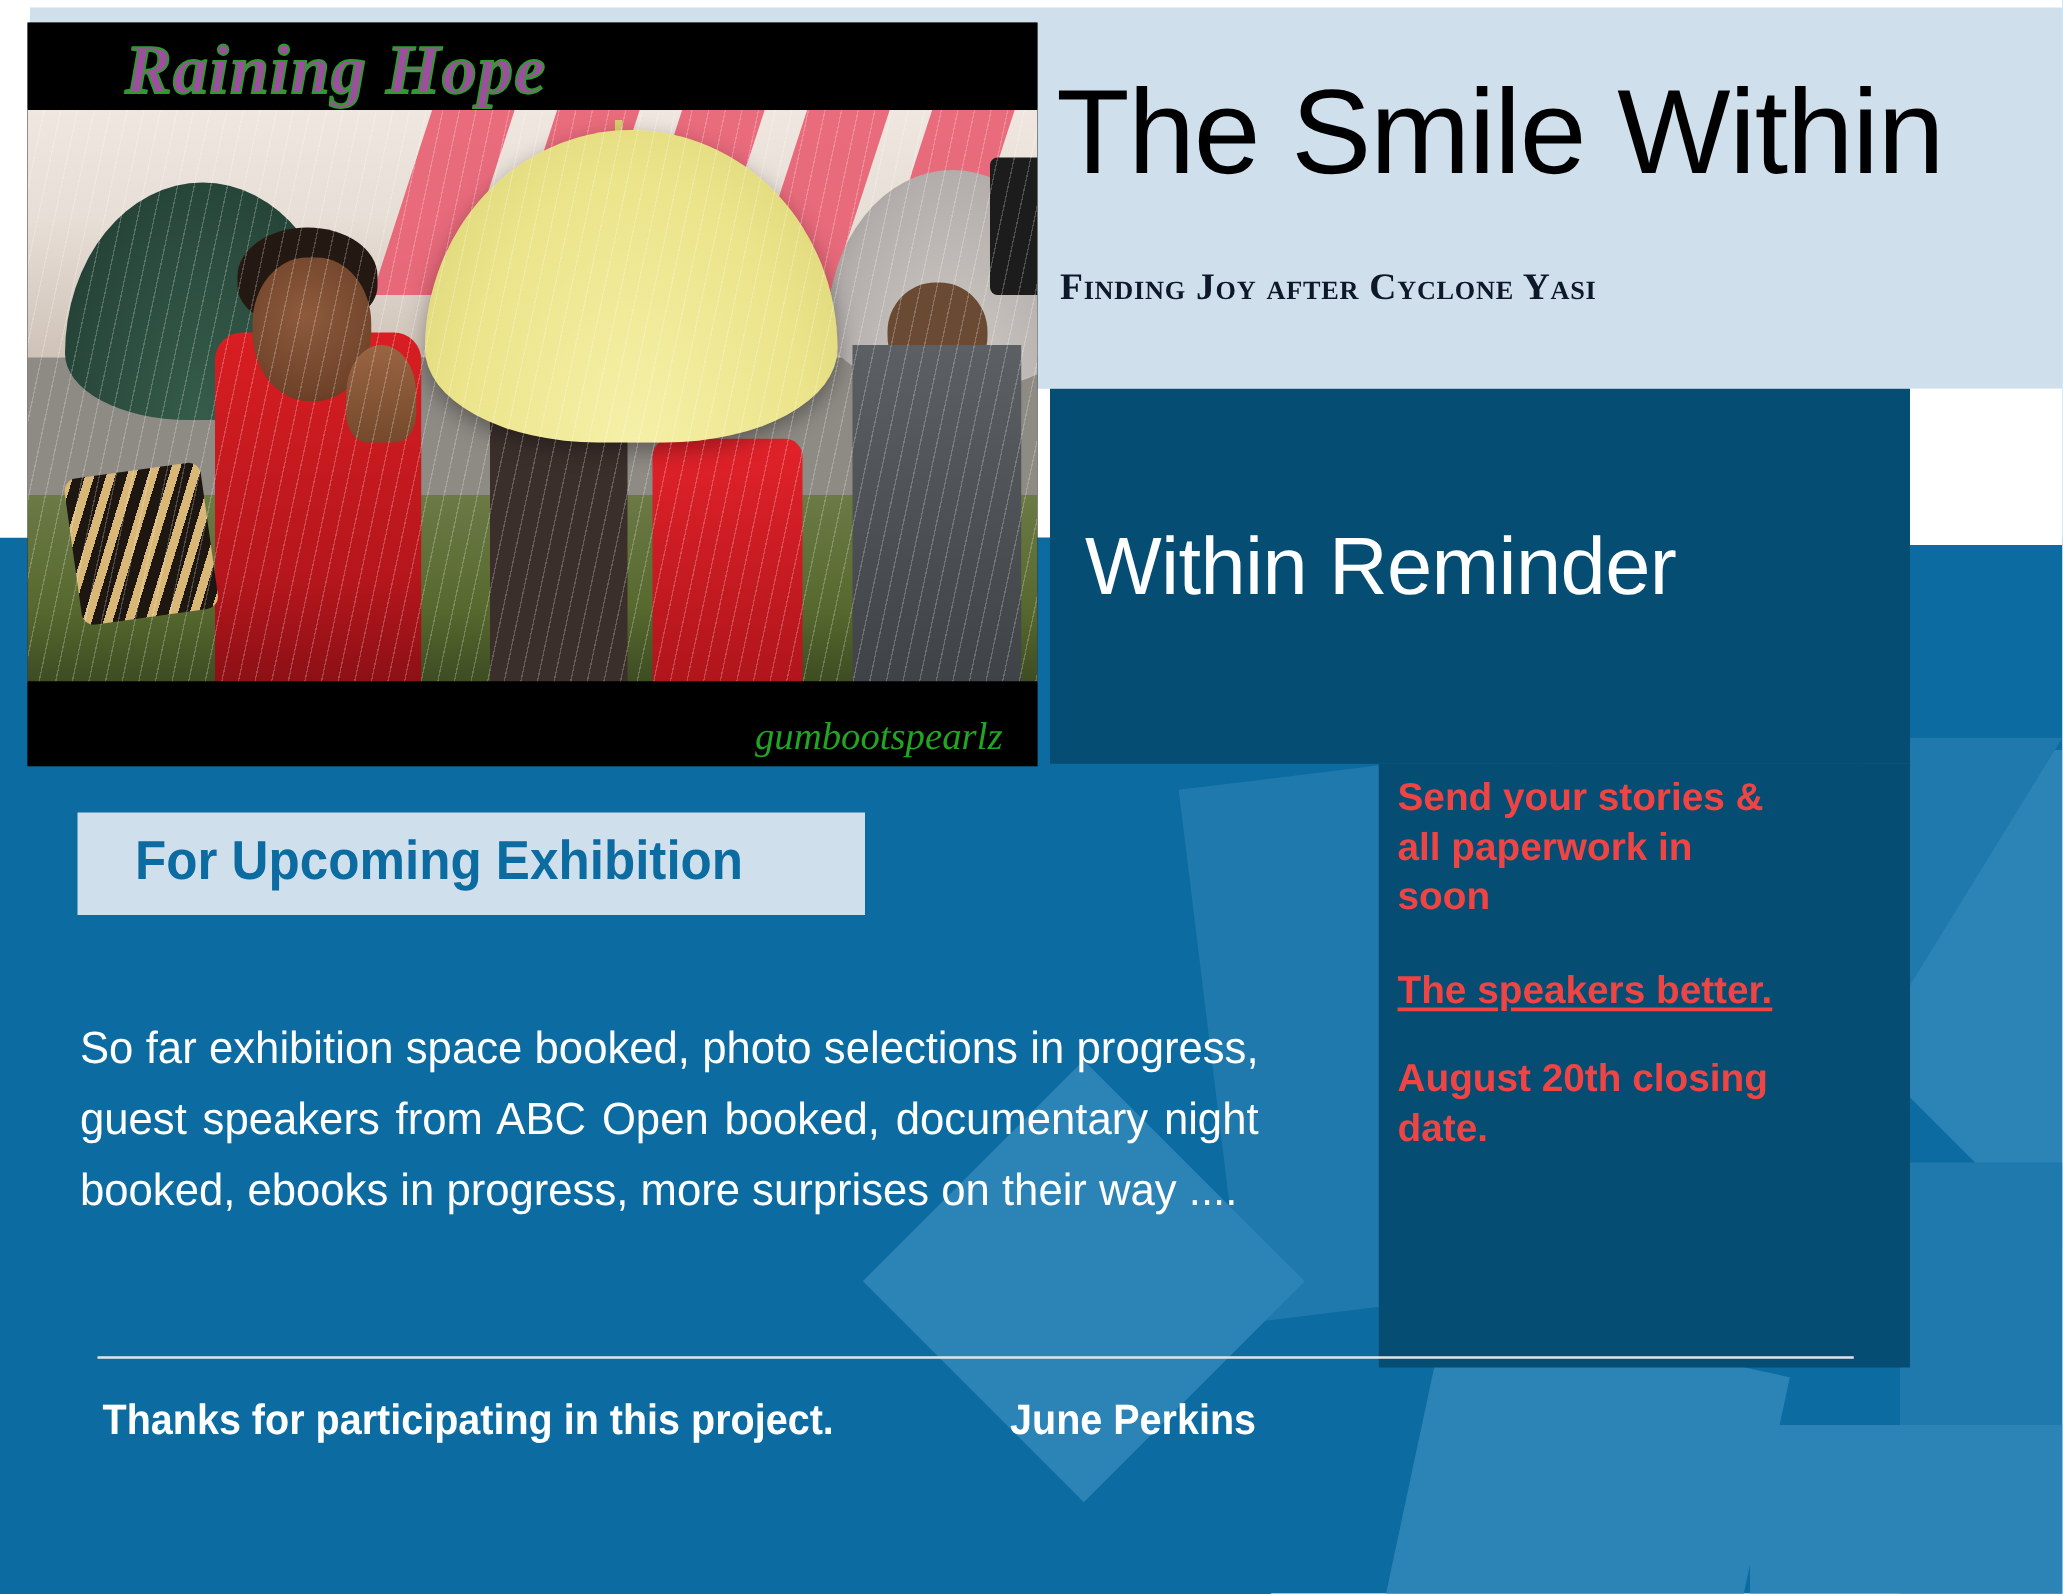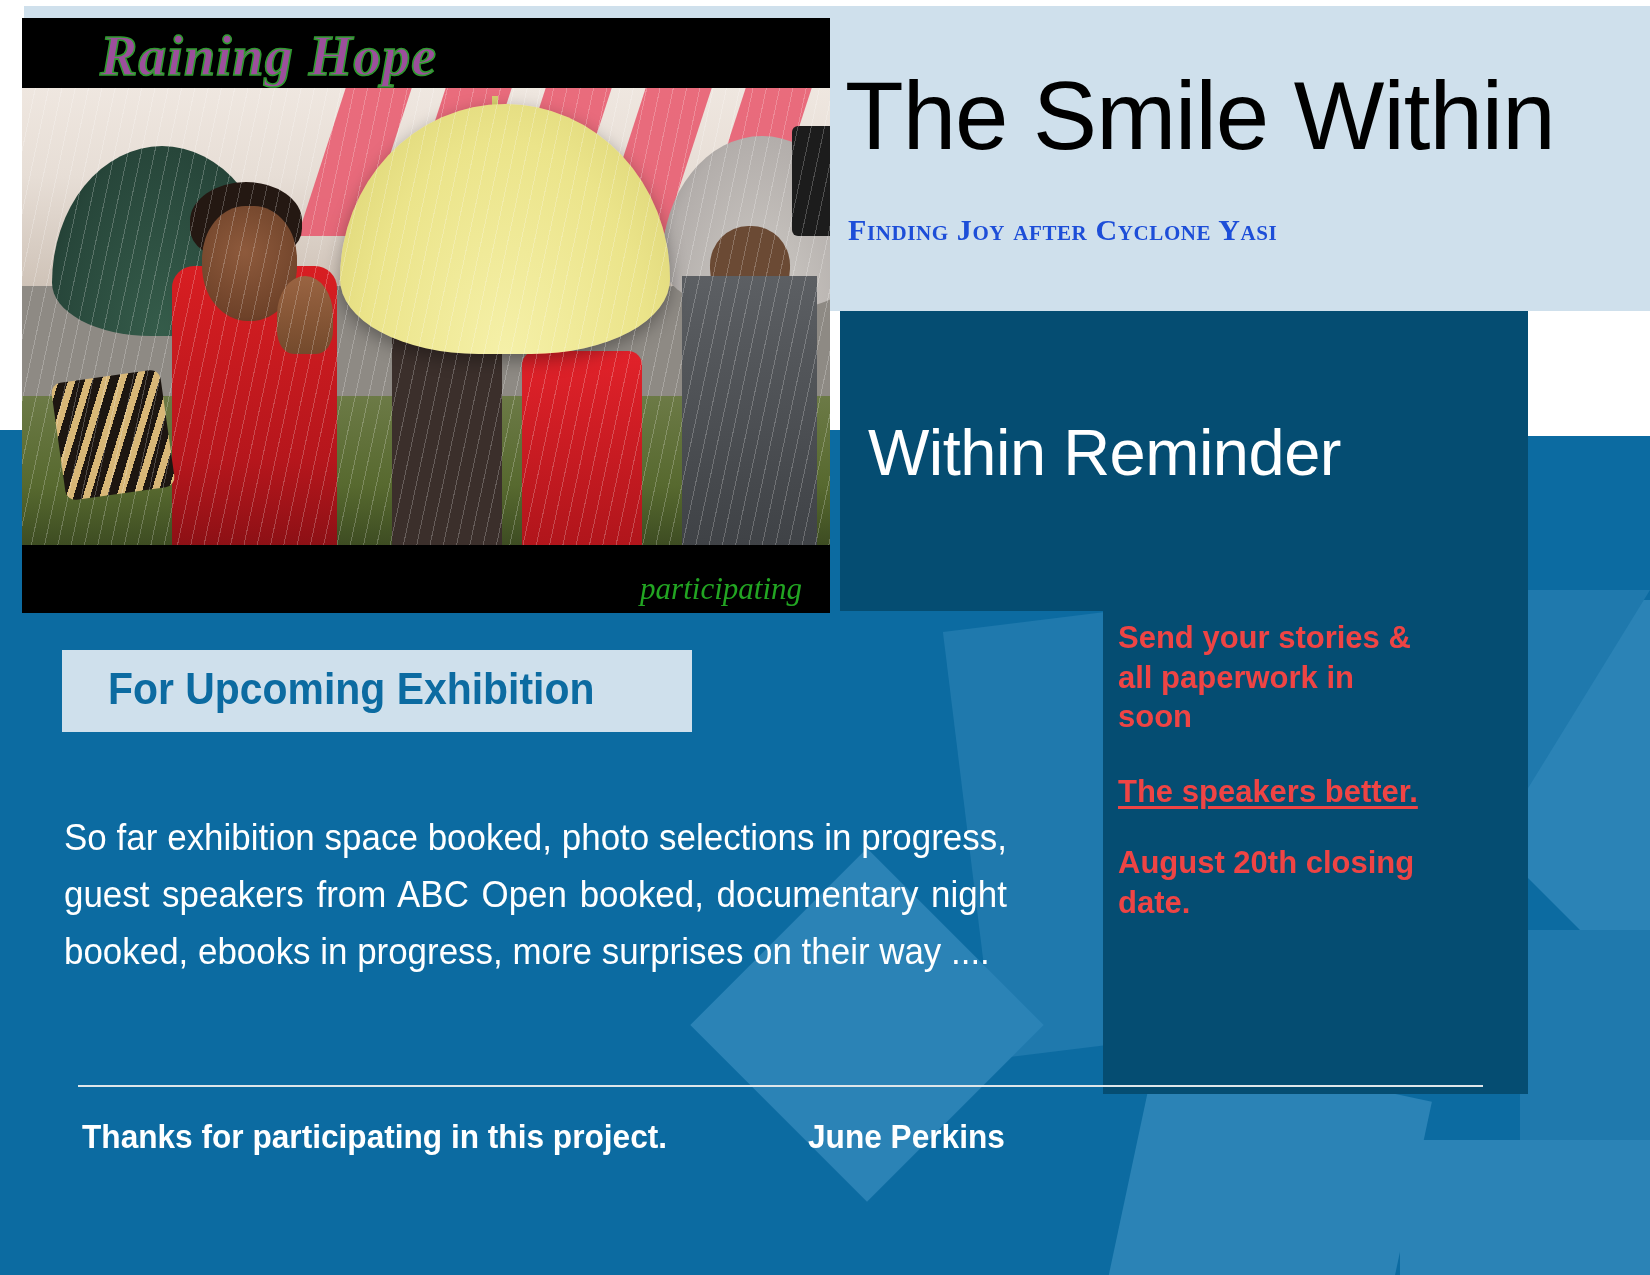--- a/index.html
+++ b/index.html
@@ -251,36 +251,36 @@
     border-radius: 6px;
   }
   .ps-rain {
     left: 0; top: 0; width: 808px; height: 460px;
     background: repeating-linear-gradient(102deg, rgba(255,255,255,.22) 0px, rgba(255,255,255,.22) 1px, rgba(255,255,255,0) 1px, rgba(255,255,255,0) 13px);
   }
 
   
   #main-title {
     position: absolute;
-    left: 845px; top: 68px;
+    left: 845px; top: 58px;
     font-size: 96px;
     font-weight: normal;
     color: #000000;
     letter-spacing: -1px;
     white-space: nowrap;
     line-height: 1;
   }
   #subtitle {
     position: absolute;
     left: 848px; top: 213px;
     font-family: "Liberation Serif", serif;
     font-size: 30px;
     font-weight: bold;
     font-variant: small-caps;
-    color: #1d4ed8;
+    color: #0f172a;
     letter-spacing: 0.6px;
     white-space: nowrap;
   }
 
   
   #reminder-panel-top {
     position: absolute;
     left: 840px; top: 311px;
     width: 688px; height: 300px;
     background: #054d72;
@@ -417,21 +417,21 @@
       <div class="ps ps-red-dress"></div>
       <div class="ps ps-hair"></div>
       <div class="ps ps-skin-face"></div>
       <div class="ps ps-hands"></div>
       <div class="ps ps-bag"></div>
       <div class="ps ps-rain"></div>
     </div>
     <div class="photo-caption-top"></div>
     <div class="photo-title">Raining Hope</div>
     <div class="photo-caption-bottom"></div>
-    <div class="photo-watermark">participating</div>
+    <div class="photo-watermark">gumbootspearlz</div>
   </div>
 
   <div id="main-title">The Smile Within</div>
   <div id="subtitle">Finding Joy after Cyclone Yasi</div>
 
   <div id="reminder-heading">Within Reminder</div>
   <div class="reminder-line" id="reminder-p1">Send your stories &amp; all paperwork in soon</div>
   <div class="reminder-line" id="reminder-p2">The speakers better.</div>
   <div class="reminder-line" id="reminder-p3">August 20th closing date.</div>
 

